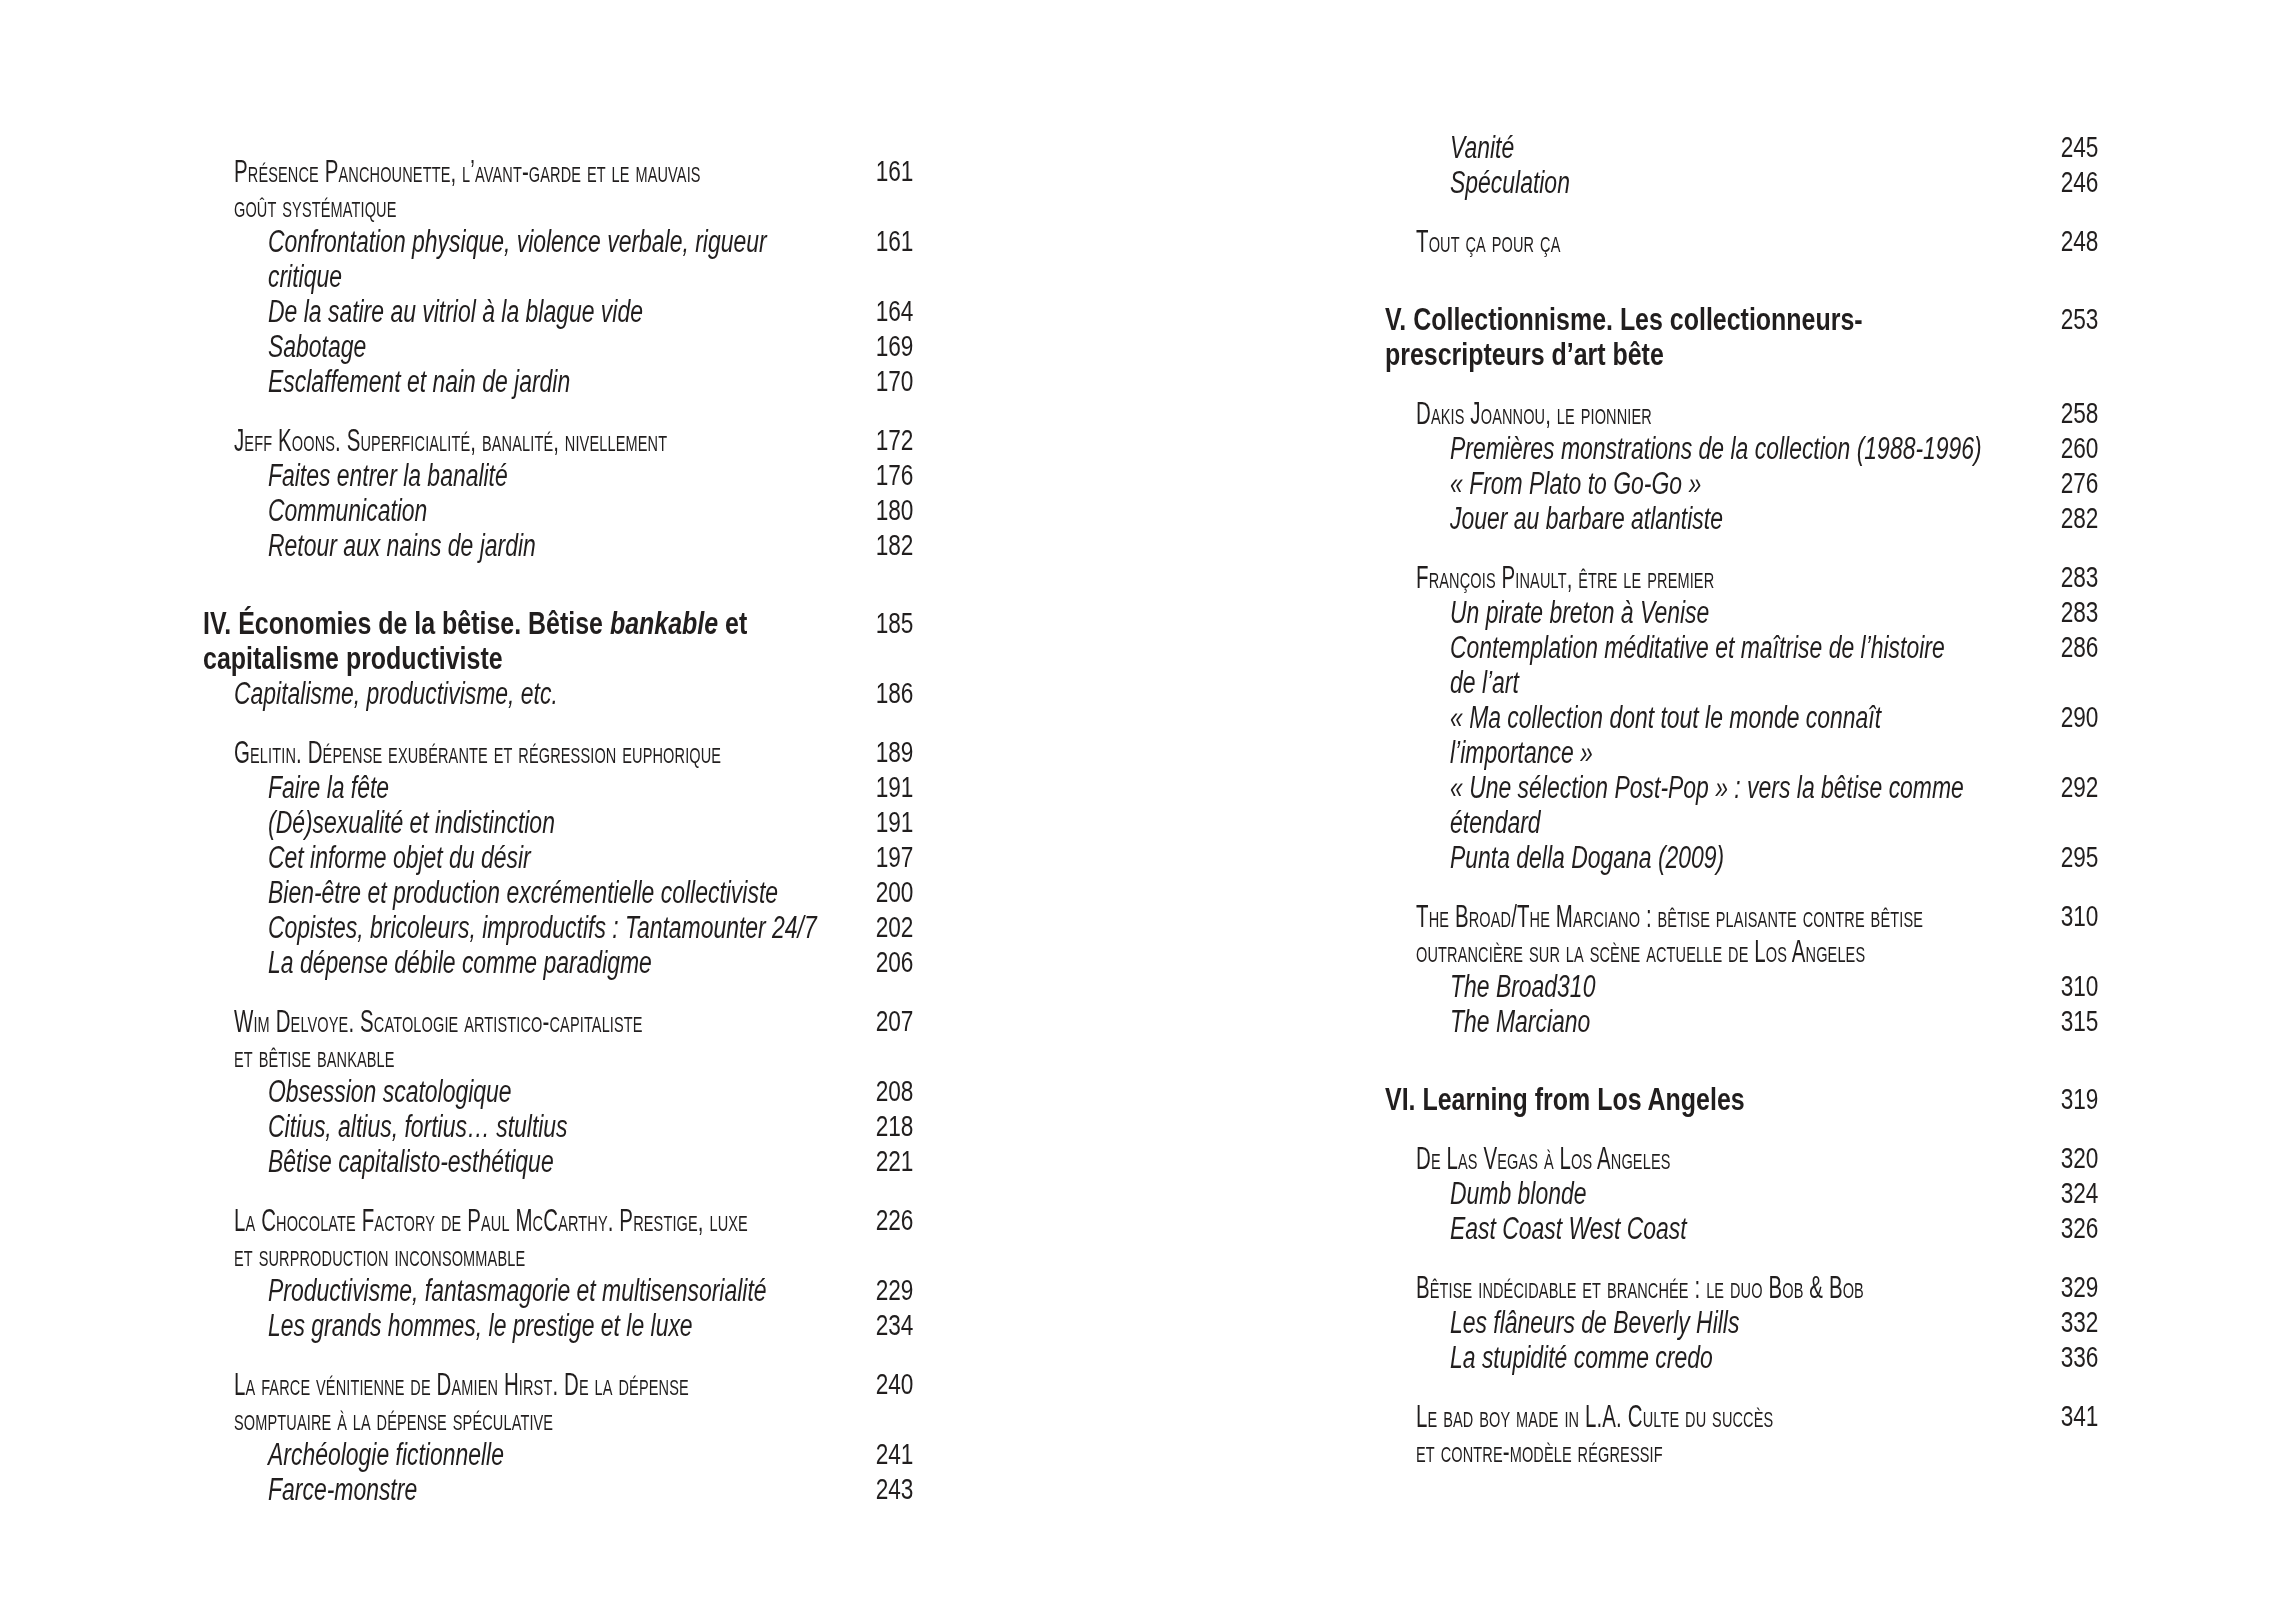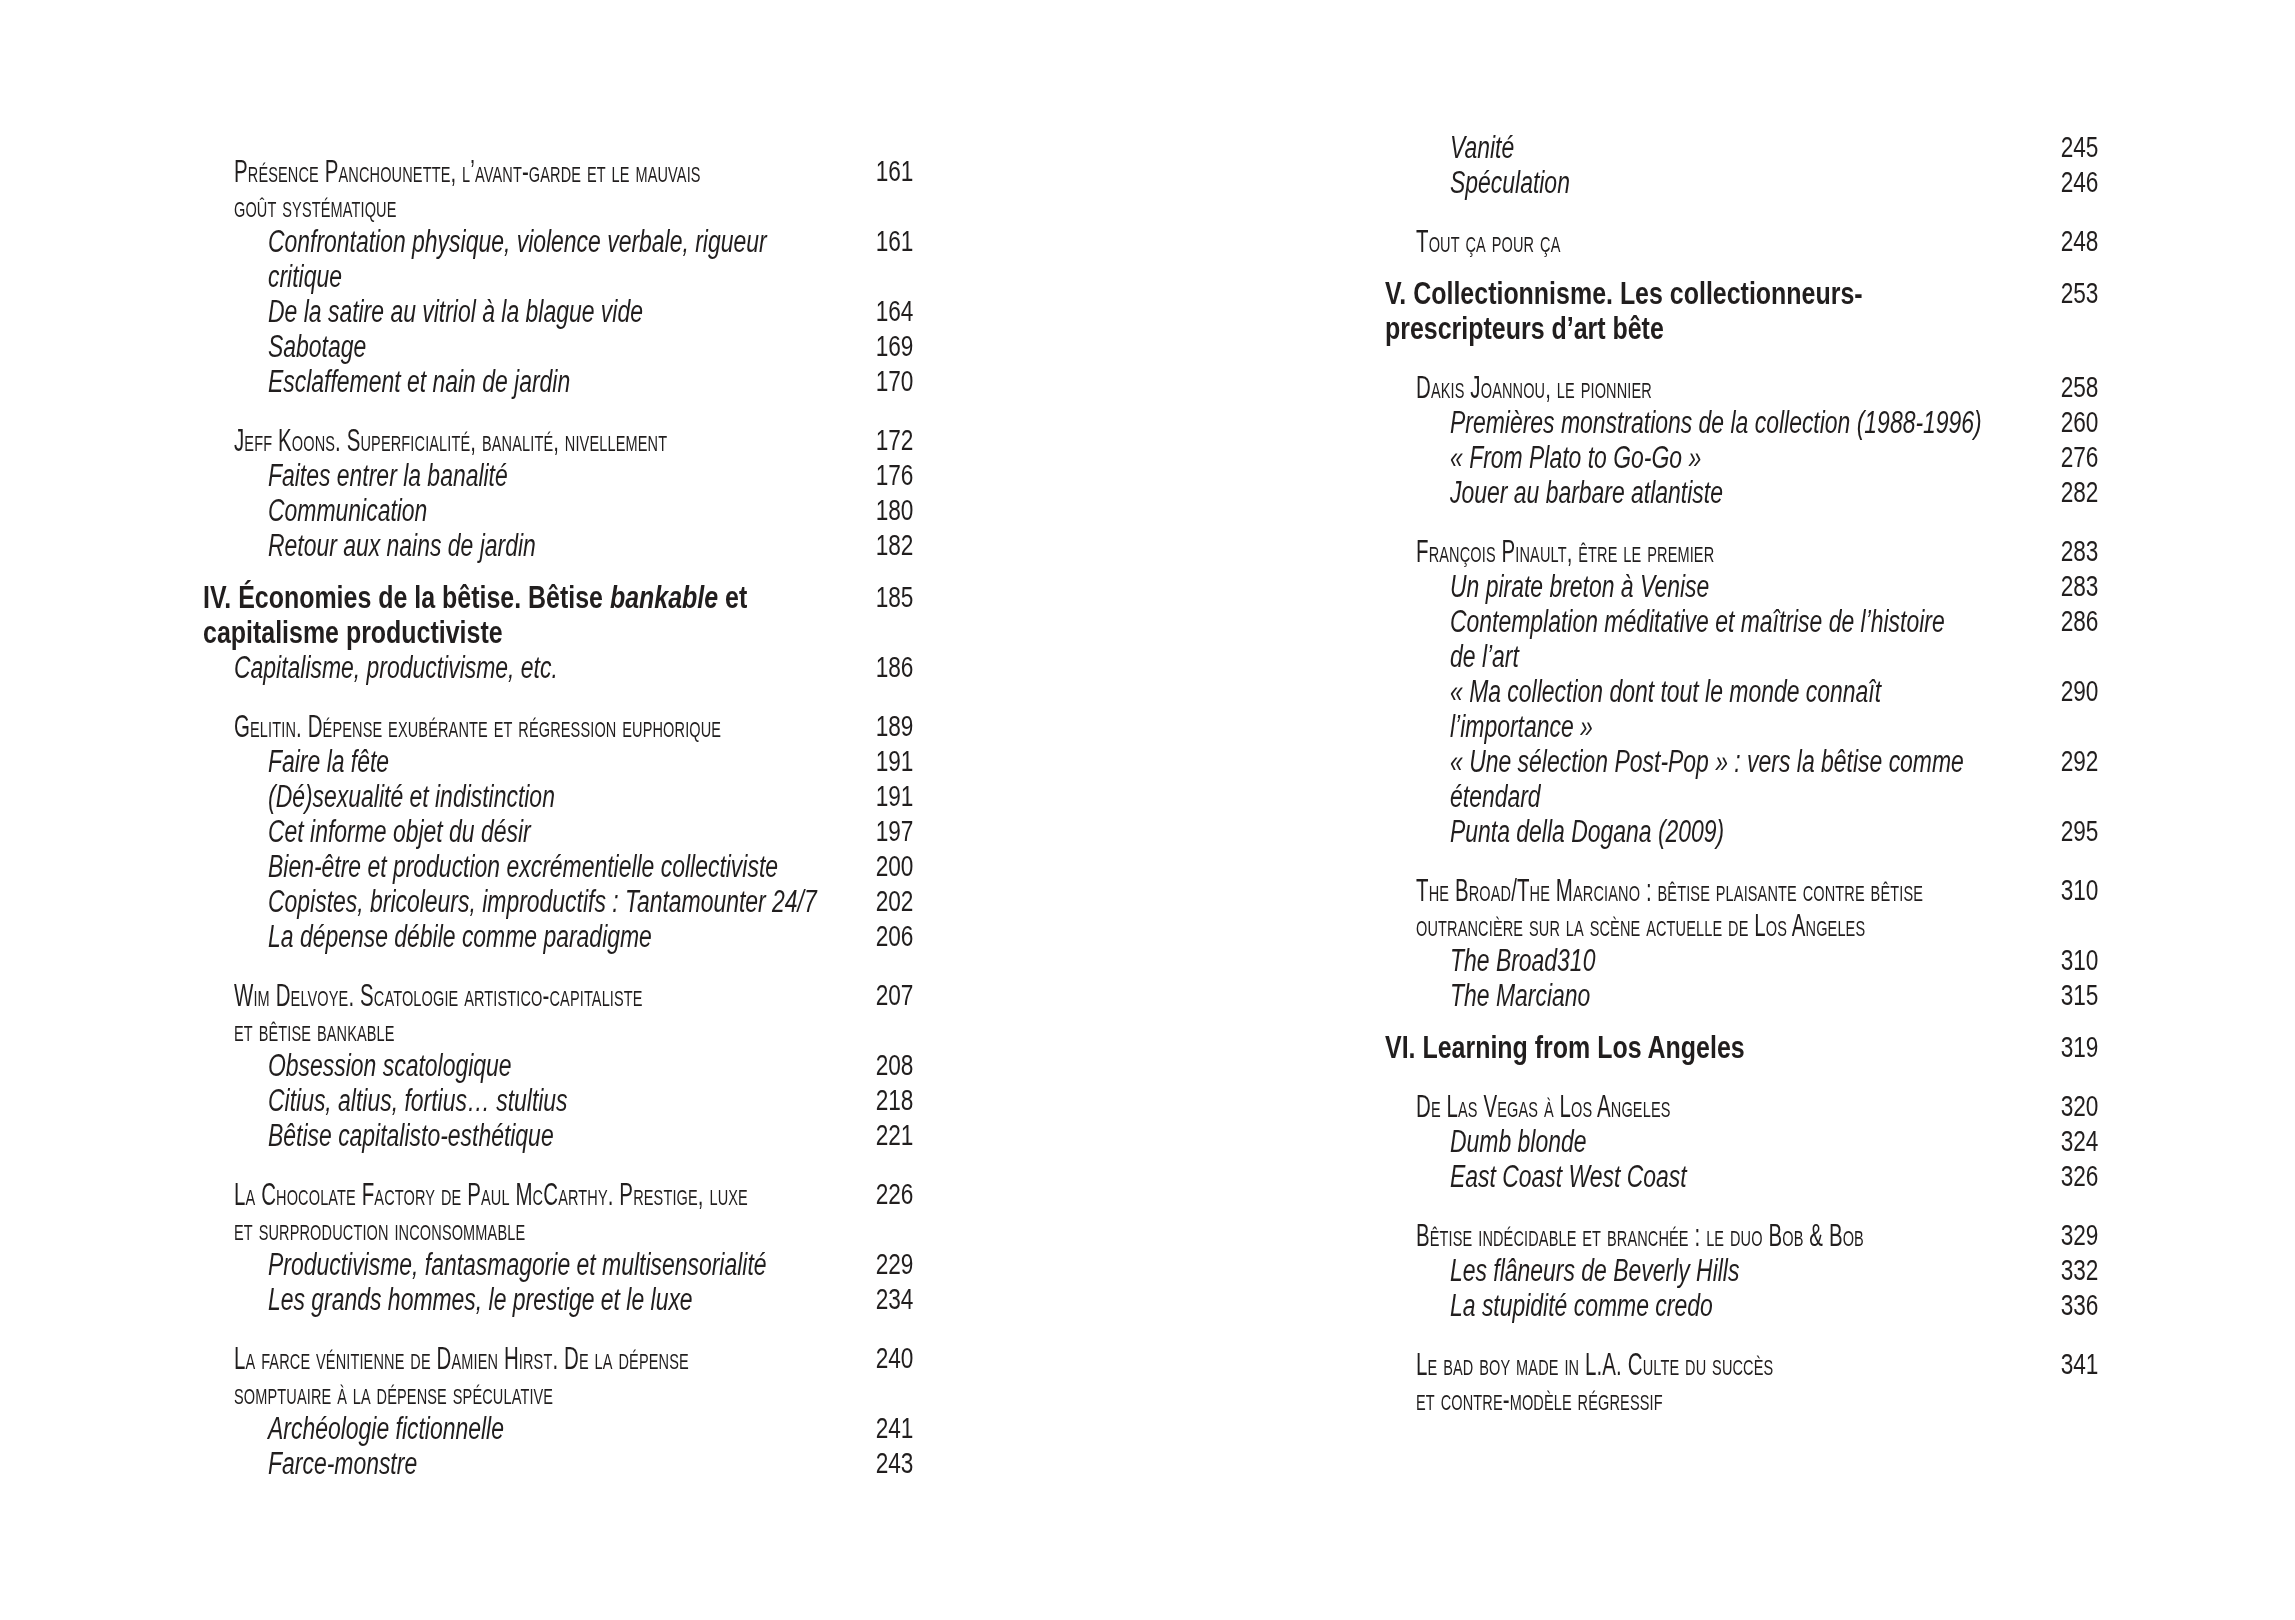--- a/index.html
+++ b/index.html
@@ -22,21 +22,21 @@
     font-size: 31px;
     line-height: 35px;
   }
   .entry .txt {
     display: inline-block;
     width: max-content;
     transform-origin: 0 0;
     vertical-align: top;
   }
   
-  .lvl-chapter { font-weight: 700; font-size: 32px; margin-top: 17px; }
+  .lvl-chapter { font-weight: 700; font-size: 32px; margin-top: 43px; }
   .lvl-chapter .txt { transform: scaleX(0.78); }
   
   .lvl-section { margin-left: 31px; font-variant: small-caps; margin-top: 24px; }
   .lvl-section .txt { transform: scaleX(0.66); letter-spacing: 0.2px; }
   
   .lvl-subA { margin-left: 31px; font-style: italic; }
   .lvl-subA .txt { transform: scaleX(0.74); }
   
   .lvl-sub { margin-left: 65px; font-style: italic; }
   .lvl-sub .txt { transform: scaleX(0.74); }

